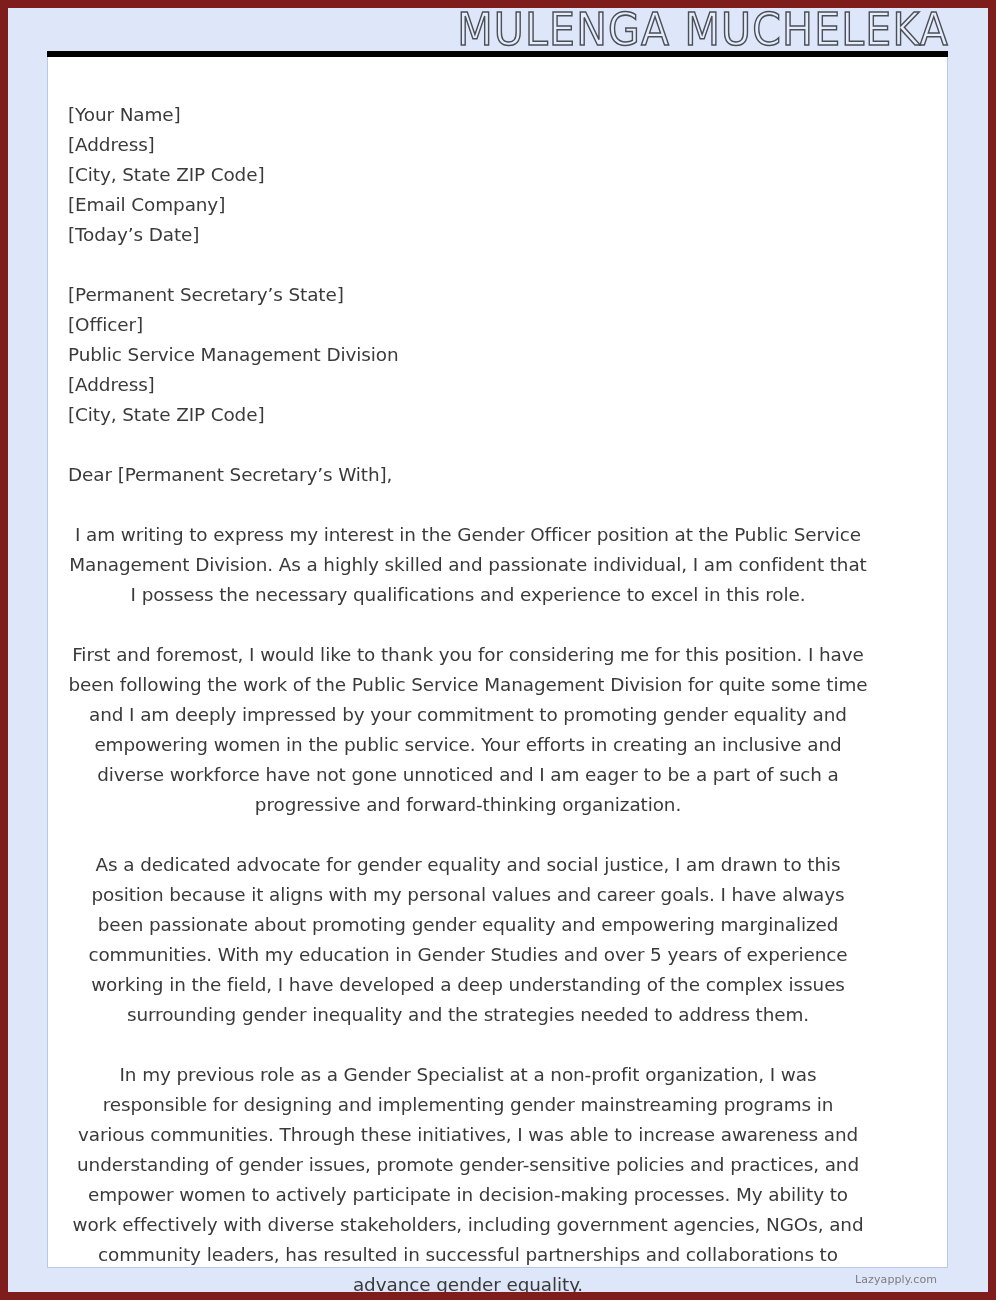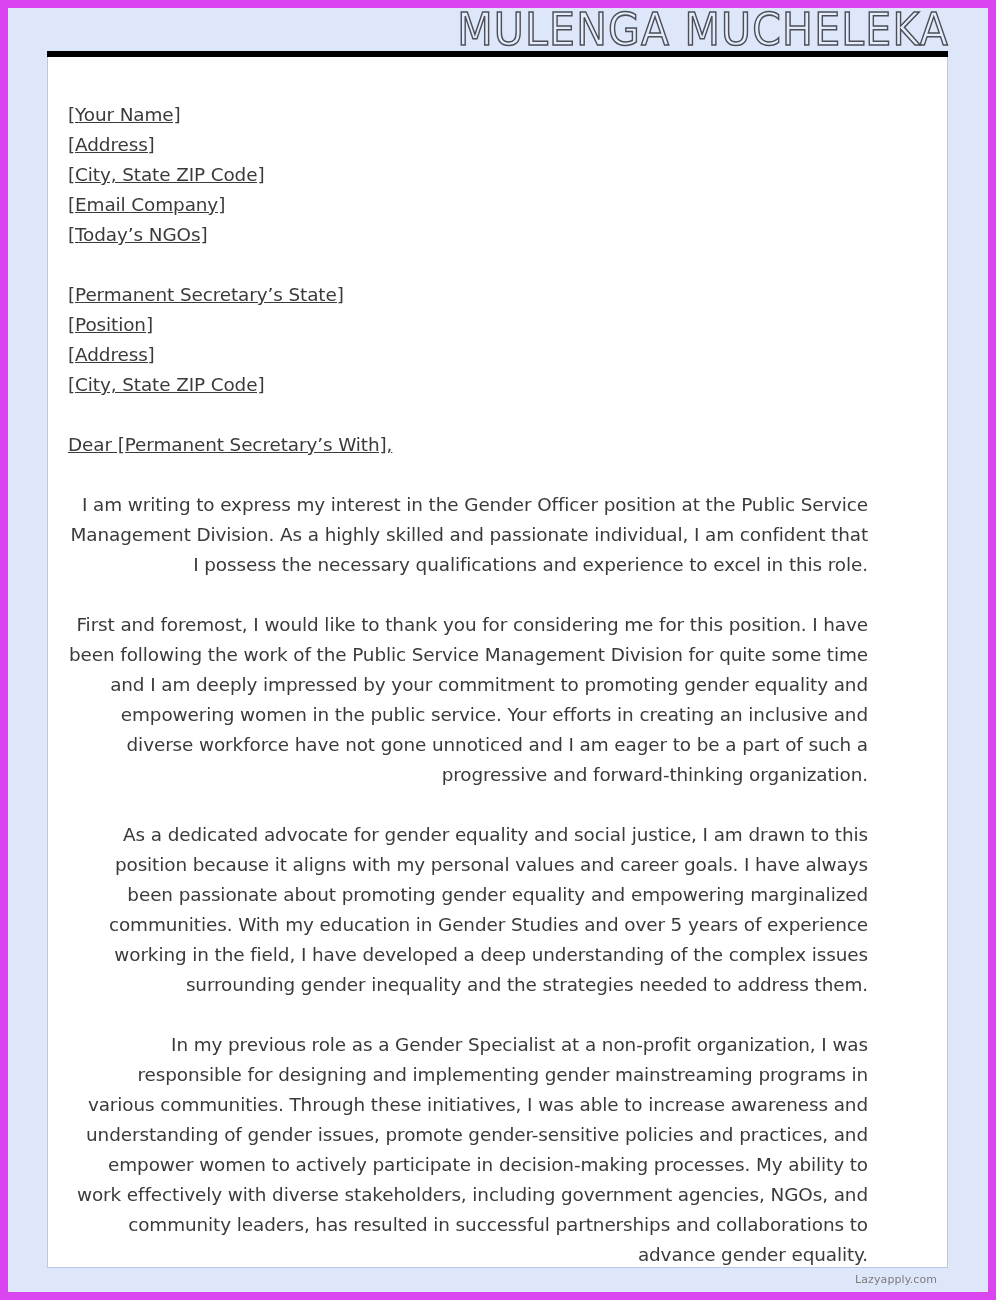--- a/index.html
+++ b/index.html
@@ -13,21 +13,21 @@
   body {
     font-family: "Liberation Sans", sans-serif;
     background: #000000;
   }
 
   
   #page-root {
     position: relative;
     width: 996px;
     height: 1300px;
-    background: #d946ef;
+    background: #7f1d1d;
     overflow: hidden;
   }
 
   .canvas {
     position: absolute;
     left: 8px;
     top: 8px;
     width: 980px;
     height: 1284px;
     background: #dee6f9;
@@ -97,25 +97,24 @@
     letter-spacing: -0.1px;
   }
 
   .block {
     margin-bottom: 30px;
   }
   .block:last-child { margin-bottom: 0; }
 
   .line {
     white-space: nowrap;
-    text-decoration: underline;
   }
 
   .para {
-    text-align: right;
+    text-align: center;
   }
 
   
   .watermark {
     position: absolute;
     left: 847px;
     top: 1265px;
     font-family: "DejaVu Sans", sans-serif;
     font-size: 11px;
     color: #7d7d7d;
@@ -138,26 +137,27 @@
 
     <div class="sheet"></div>
 
     <div class="letter-body">
 
       <div class="block">
         <div class="line">[Your Name]</div>
         <div class="line">[Address]</div>
         <div class="line">[City, State ZIP Code]</div>
         <div class="line">[Email Company]</div>
-        <div class="line">[Today’s NGOs]</div>
+        <div class="line">[Today’s Date]</div>
       </div>
 
       <div class="block">
         <div class="line">[Permanent Secretary’s State]</div>
-        <div class="line">[Position]</div>
+        <div class="line">[Officer]</div>
+        <div class="line">Public Service Management Division</div>
         <div class="line">[Address]</div>
         <div class="line">[City, State ZIP Code]</div>
       </div>
 
       <div class="block">
         <div class="line">Dear [Permanent Secretary’s With],</div>
       </div>
 
       <div class="block para">I am writing to express my interest in the Gender Officer position at the Public Service Management Division. As a highly skilled and passionate individual, I am confident that I possess the necessary qualifications and experience to excel in this role.</div>
       <div class="block para">First and foremost, I would like to thank you for considering me for this position. I have been following the work of the Public Service Management Division for quite some time and I am deeply impressed by your commitment to promoting gender equality and empowering women in the public service. Your efforts in creating an inclusive and diverse workforce have not gone unnoticed and I am eager to be a part of such a progressive and forward-thinking organization.</div>

